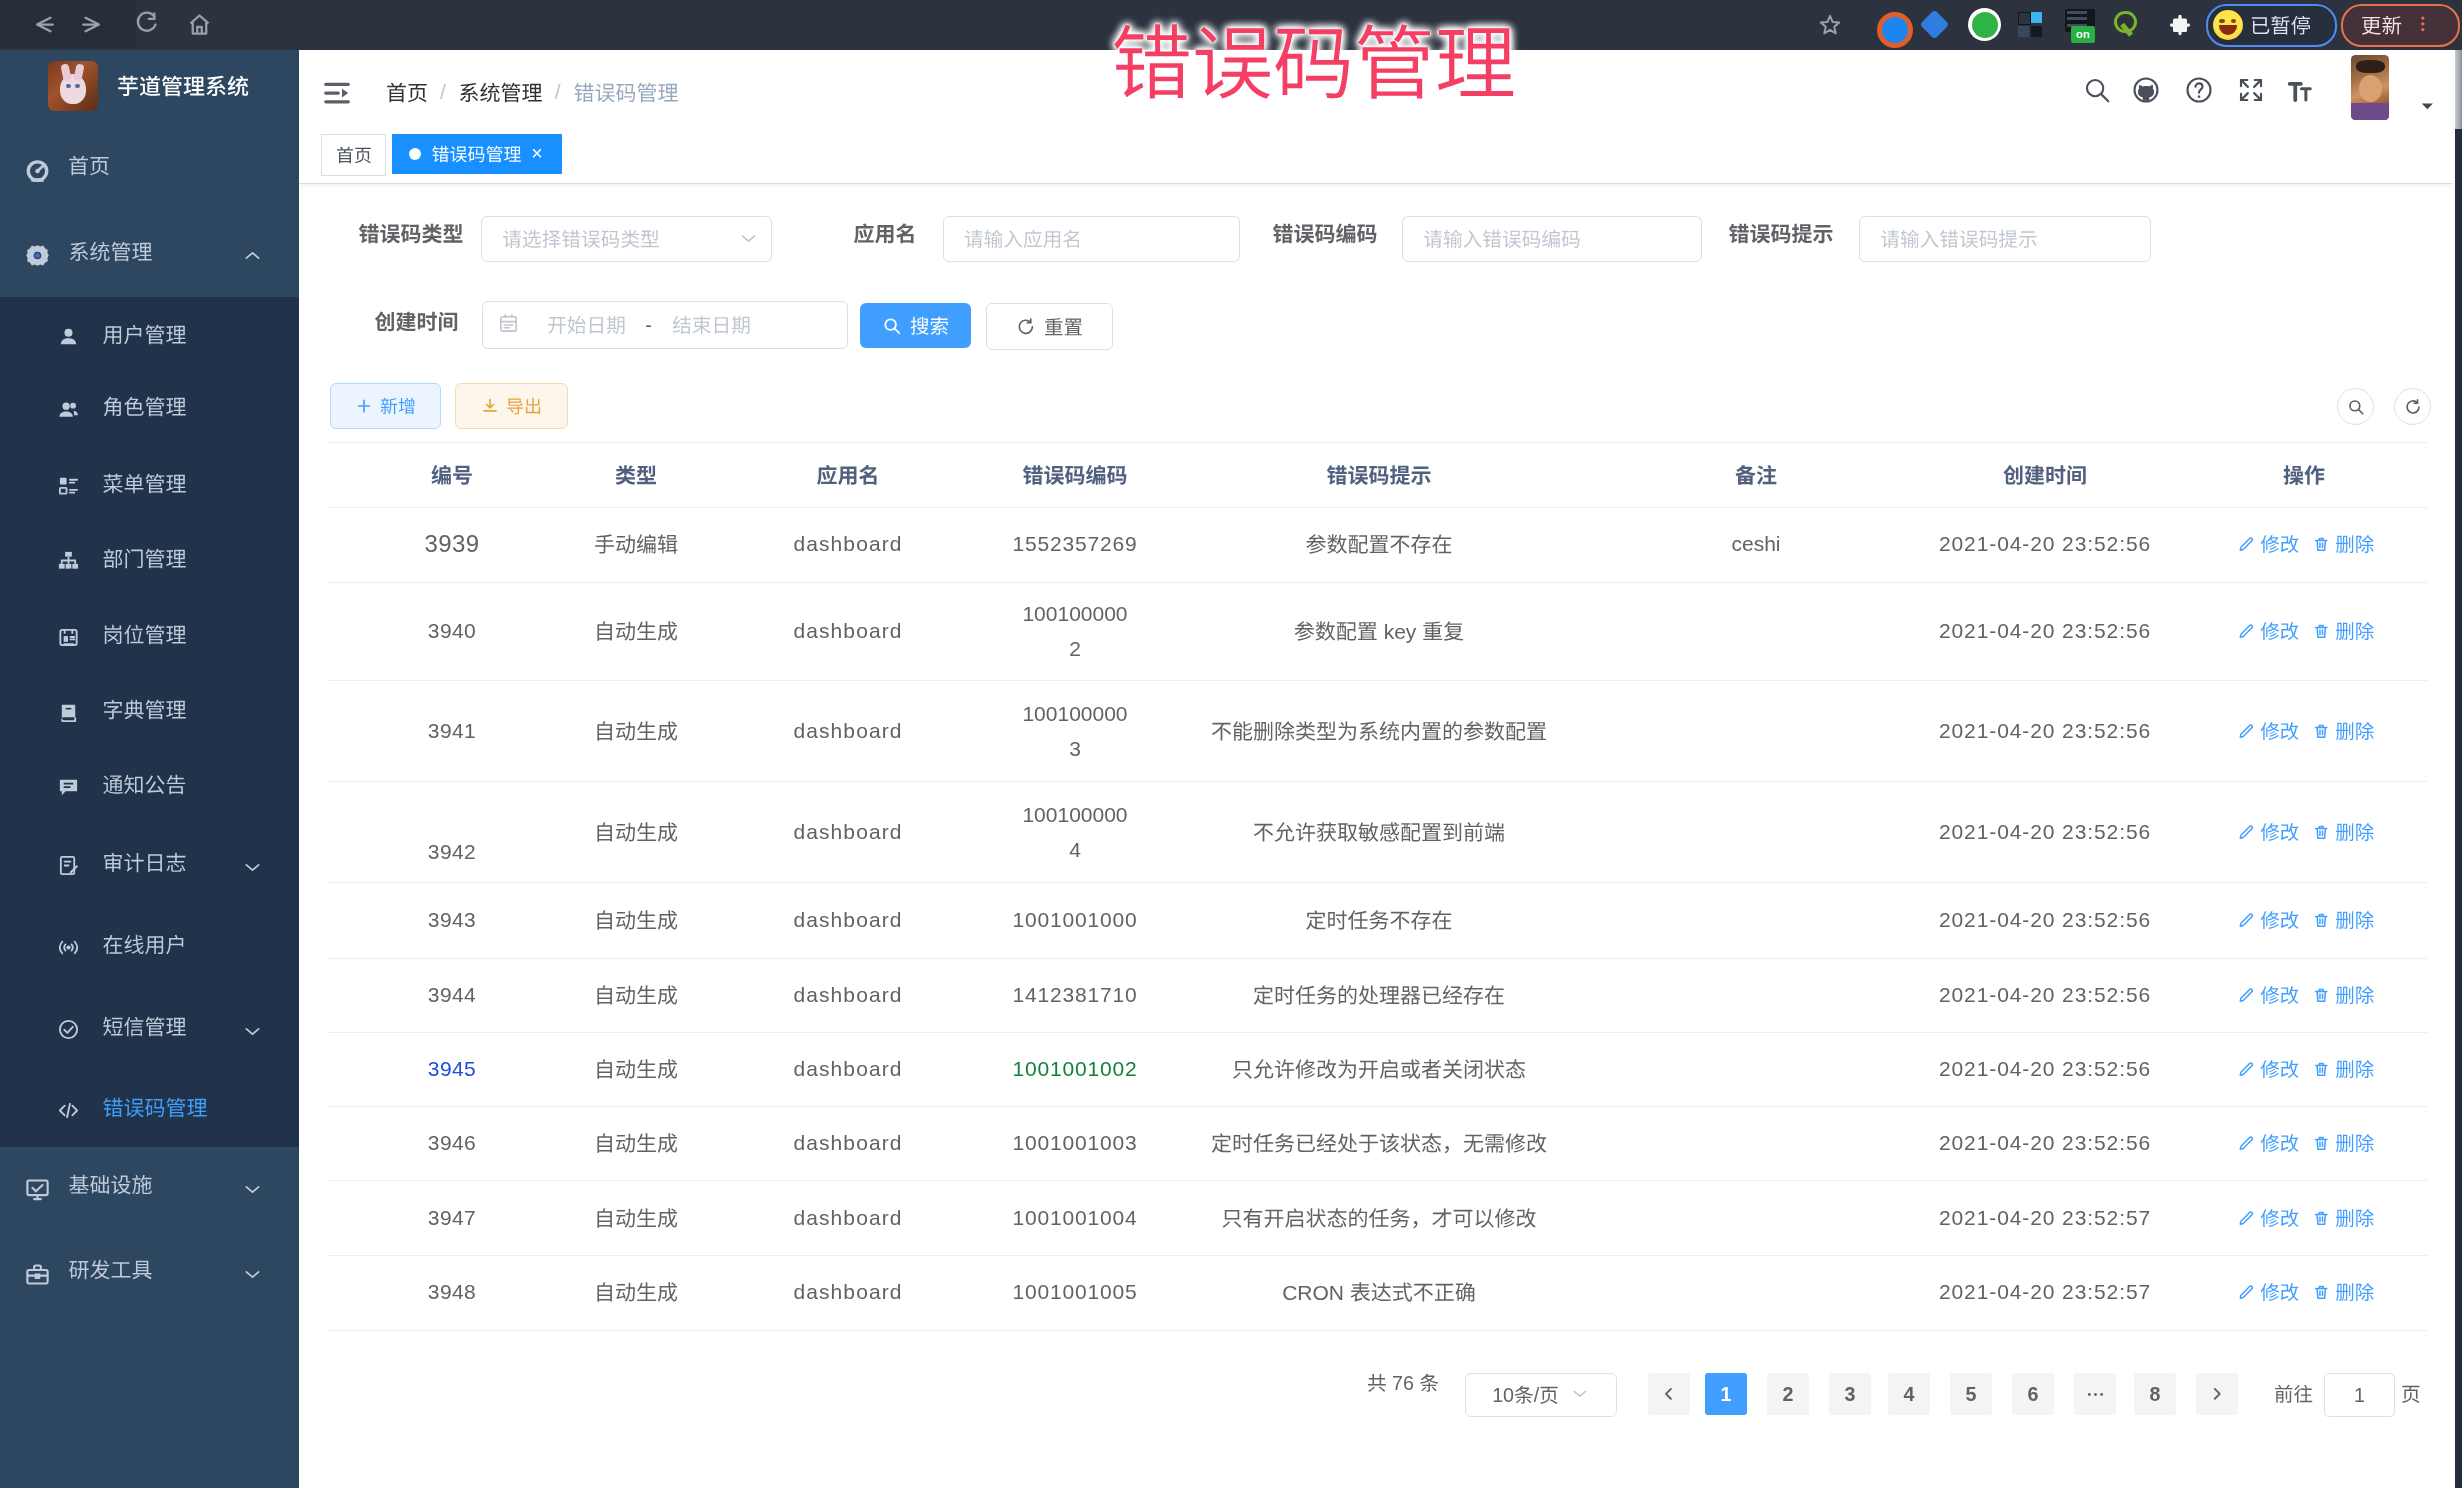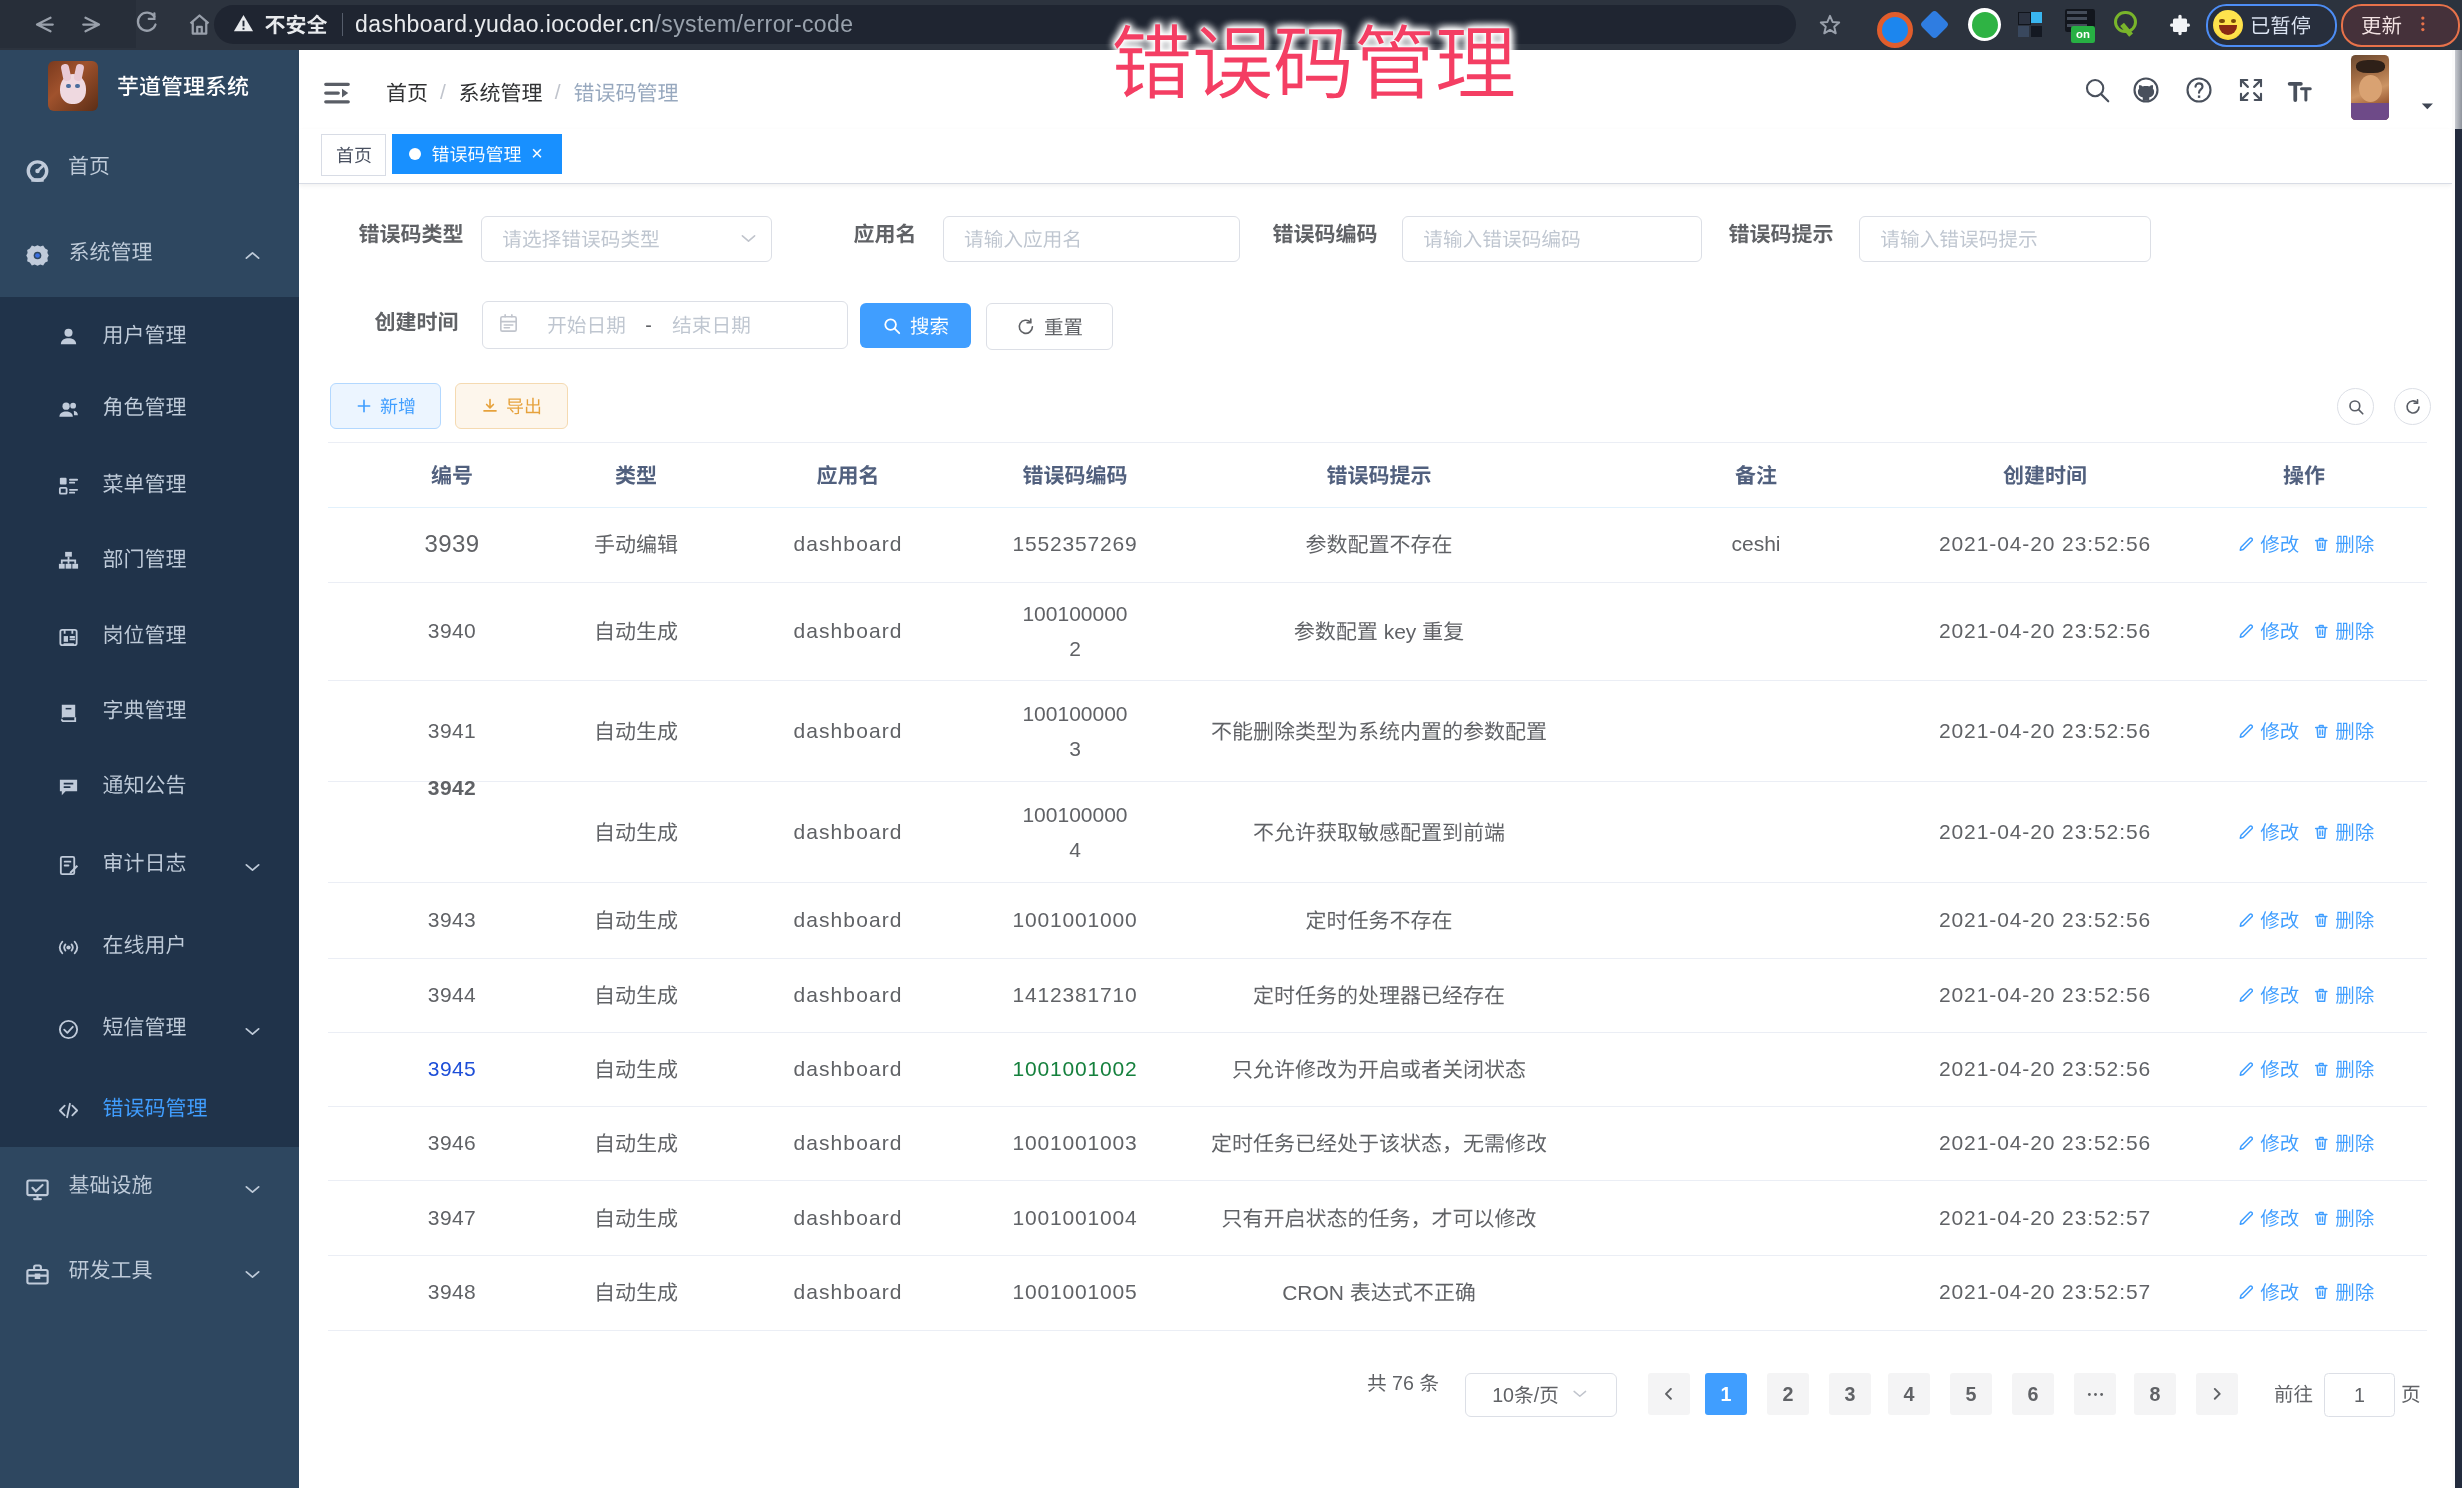--- a/index.html
+++ b/index.html
@@ -183,36 +183,20 @@
 <div style="position:absolute;left:81px;top:11.4px;"><svg width="27" height="27" viewBox="0 0 24 24" fill="none" stroke="#99a0ab" stroke-width="2" style="">
         <path d="M4 6 L16 12 L4 18 M16 12 H2" stroke-linecap="round" stroke-linejoin="round"></path>
       </svg></div>
 <div style="position:absolute;left:133px;top:11.4px;"><svg width="27" height="27" viewBox="0 0 24 24" fill="none" stroke="#99a0ab" stroke-width="2" style="">
         <path d="M19 5 A8 8 0 1 0 20 12" fill="none" stroke-linecap="round"></path>
         <path d="M19 2 V7 H14" fill="none" stroke-linecap="round"></path>
       </svg></div>
 <div style="position:absolute;left:186px;top:11.4px;"><svg width="27" height="27" viewBox="0 0 24 24" fill="none" stroke="#99a0ab" stroke-width="2" style="">
         <path d="M4 11 L12 4 L20 11 M6 10 V20 H18 V10 M10 20 V14 H14 V20" fill="none" stroke-linejoin="round"></path>
       </svg></div>
-<div style="position:absolute;left:214px;top:5.3px;width:1582px;height:39px;border-radius:19.7px;background:#1f2531;display:flex;align-items:center;">
-<div style="margin-left:18px;"><svg width="23" height="23" viewBox="0 0 24 24" fill="none" stroke="#e8eaed" stroke-width="2" style="">
-          <path d="M12 3 L22 20 H2 Z" fill="#e8eaed" stroke="none"></path>
-          <rect x="11" y="9" width="2" height="6" fill="#202734" stroke="none"></rect>
-          <rect x="11" y="16.5" width="2" height="2" fill="#202734" stroke="none"></rect>
-        </svg></div>
-<div style="margin-left:9px;display:flex;">
-        <svg class="cj" width="64" height="21" viewBox="0 0 3000 1000" fill="#e8eaed" style="overflow:visible;">
-          <use href="#gb4e0d" x="0"></use>
-          <use href="#gb5b89" x="1000"></use>
-          <use href="#gb5168" x="2000"></use>
-        </svg>
-      </div>
-<div style="margin-left:13.6px;width:1.5px;height:23px;background:#555d6b;"></div>
-<div style="margin-left:12px;font-size:23px;color:#e8eaed;letter-spacing:0.4px;">dashboard.yudao.iocoder.cn<span style="color:#99a2ad;">/system/error-code</span></div>
-</div>
 <div style="position:absolute;left:1817px;top:12px;"><svg width="26" height="26" viewBox="0 0 24 24" fill="none" stroke="#9aa1ac" stroke-width="1.8" style="">
         <path d="M12 3.5 L14.4 9.2 L20.5 9.7 L15.9 13.7 L17.3 19.7 L12 16.5 L6.7 19.7 L8.1 13.7 L3.5 9.7 L9.6 9.2 Z" fill="none" stroke-linejoin="round"></path>
       </svg></div>
 <div style="position:absolute;left:1877px;top:12px;width:26px;height:26px;border-radius:50%;border:5.3px solid #e05d2c;background:#1c86ee;"></div>
 <div style="position:absolute;left:1924px;top:14.4px;width:21px;height:21px;background:#2f7de1;transform:rotate(45deg);border-radius:3.8px;"></div>
 <div style="position:absolute;left:1968px;top:8.3px;width:33px;height:33px;border-radius:50%;background:#fff;"></div>
 <div style="position:absolute;left:1972px;top:12px;width:26px;height:26px;border-radius:50%;background:#2fb344;"></div>
 <div style="position:absolute;left:2018px;top:12px;width:11.4px;height:11.4px;background:#2b3240;border:1.5px solid #11151c;"></div>
     <div style="position:absolute;left:2031px;top:12px;width:11.4px;height:11.4px;background:#39b6f0;"></div>
     <div style="position:absolute;left:2018px;top:26px;width:11.4px;height:11.4px;background:#39485e;"></div>
@@ -971,21 +955,21 @@
       <path d="M10.3 10.5 V16.5 M13.7 10.5 V16.5" stroke-linecap="round"></path>
     </svg>
     <div style="margin-left:4.5px;display:flex;">
       <svg class="cj" width="39" height="19.7" viewBox="0 0 2000 1000" fill="#409eff" style="overflow:visible;">
         <use href="#gr5220" x="0"></use>
         <use href="#gr9664" x="1000"></use>
       </svg>
     </div>
   </div>
 <div style="position:absolute;left:328px;top:882px;width:2099px;height:0;border-bottom:0.8px solid #ebeef5;"></div>
-<div style="position:absolute;left:452px;top:788px;transform:translate(-50%,-50%);display:flex;align-items:center;white-space:nowrap;font-weight:bold;">
+<div style="position:absolute;left:452px;top:852px;transform:translate(-50%,-50%);display:flex;align-items:center;white-space:nowrap;">
     <span style="font-size:21px;letter-spacing:0.4px;color:#606266;">3942</span>
   </div>
 <div style="position:absolute;left:636px;top:832px;transform:translate(-50%,-50%);display:flex;align-items:center;white-space:nowrap;">
     <svg class="cj" width="85" height="21" viewBox="0 0 4000 1000" fill="#606266" style="overflow:visible;">
       <use href="#gr81ea" x="0"></use>
       <use href="#gr52a8" x="1000"></use>
       <use href="#gr751f" x="2000"></use>
       <use href="#gr6210" x="3000"></use>
     </svg>
   </div>

